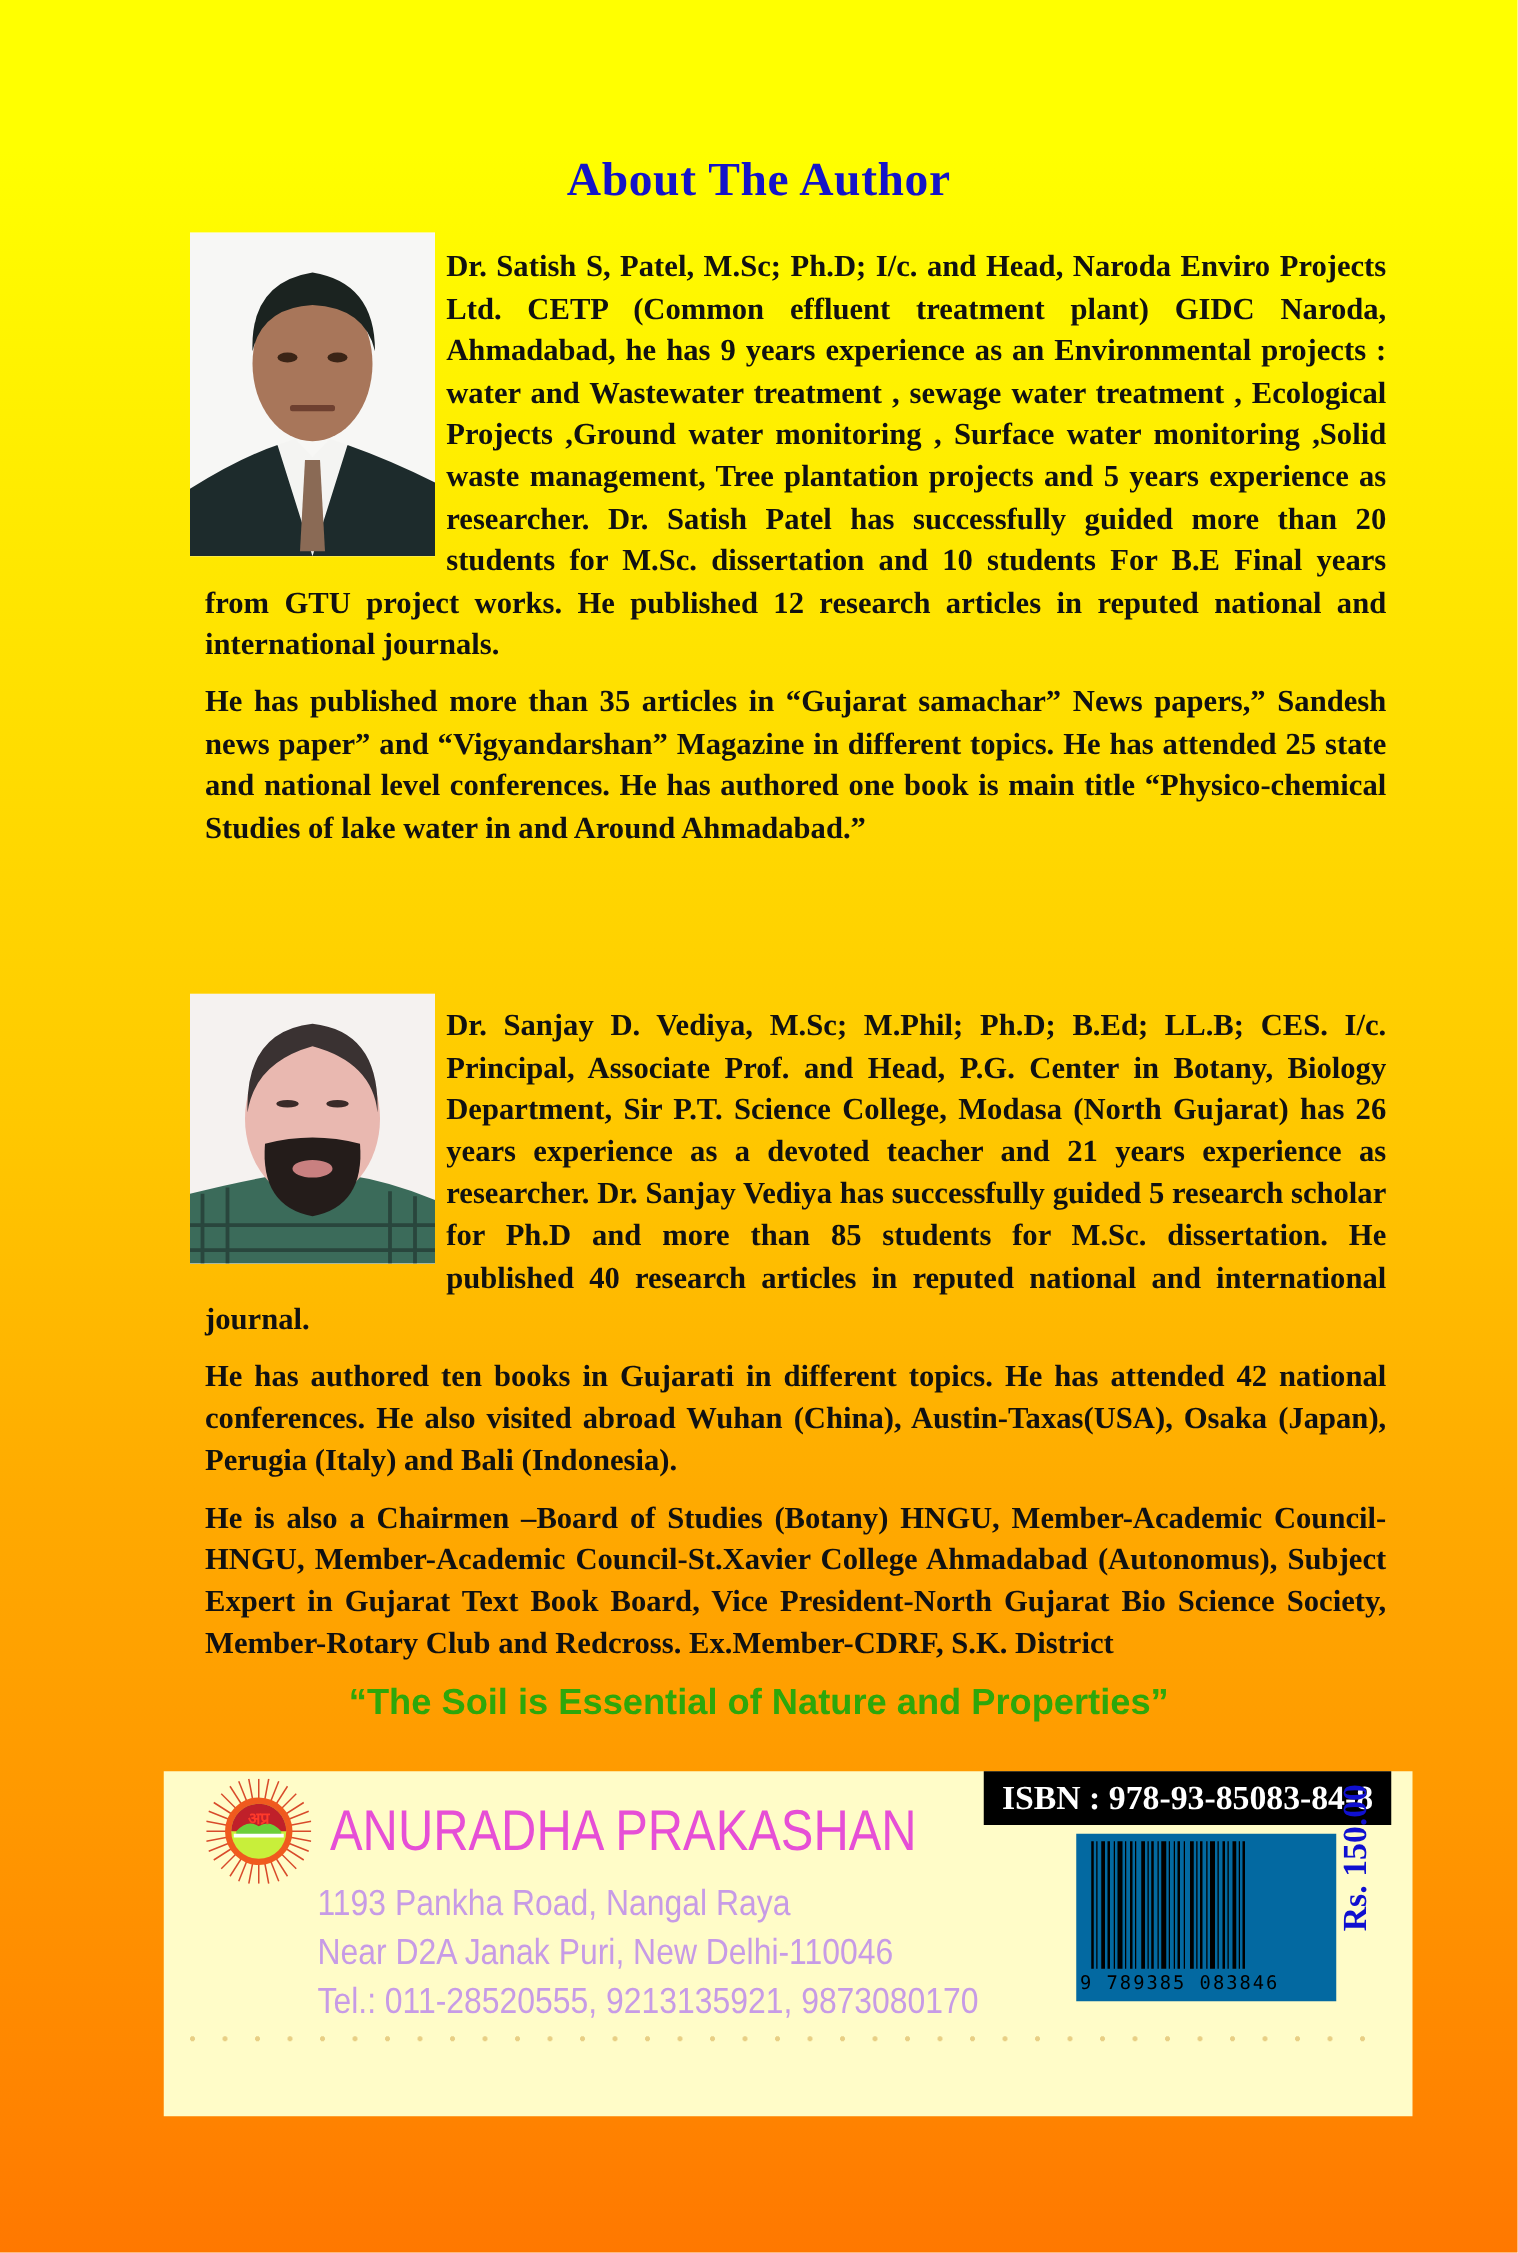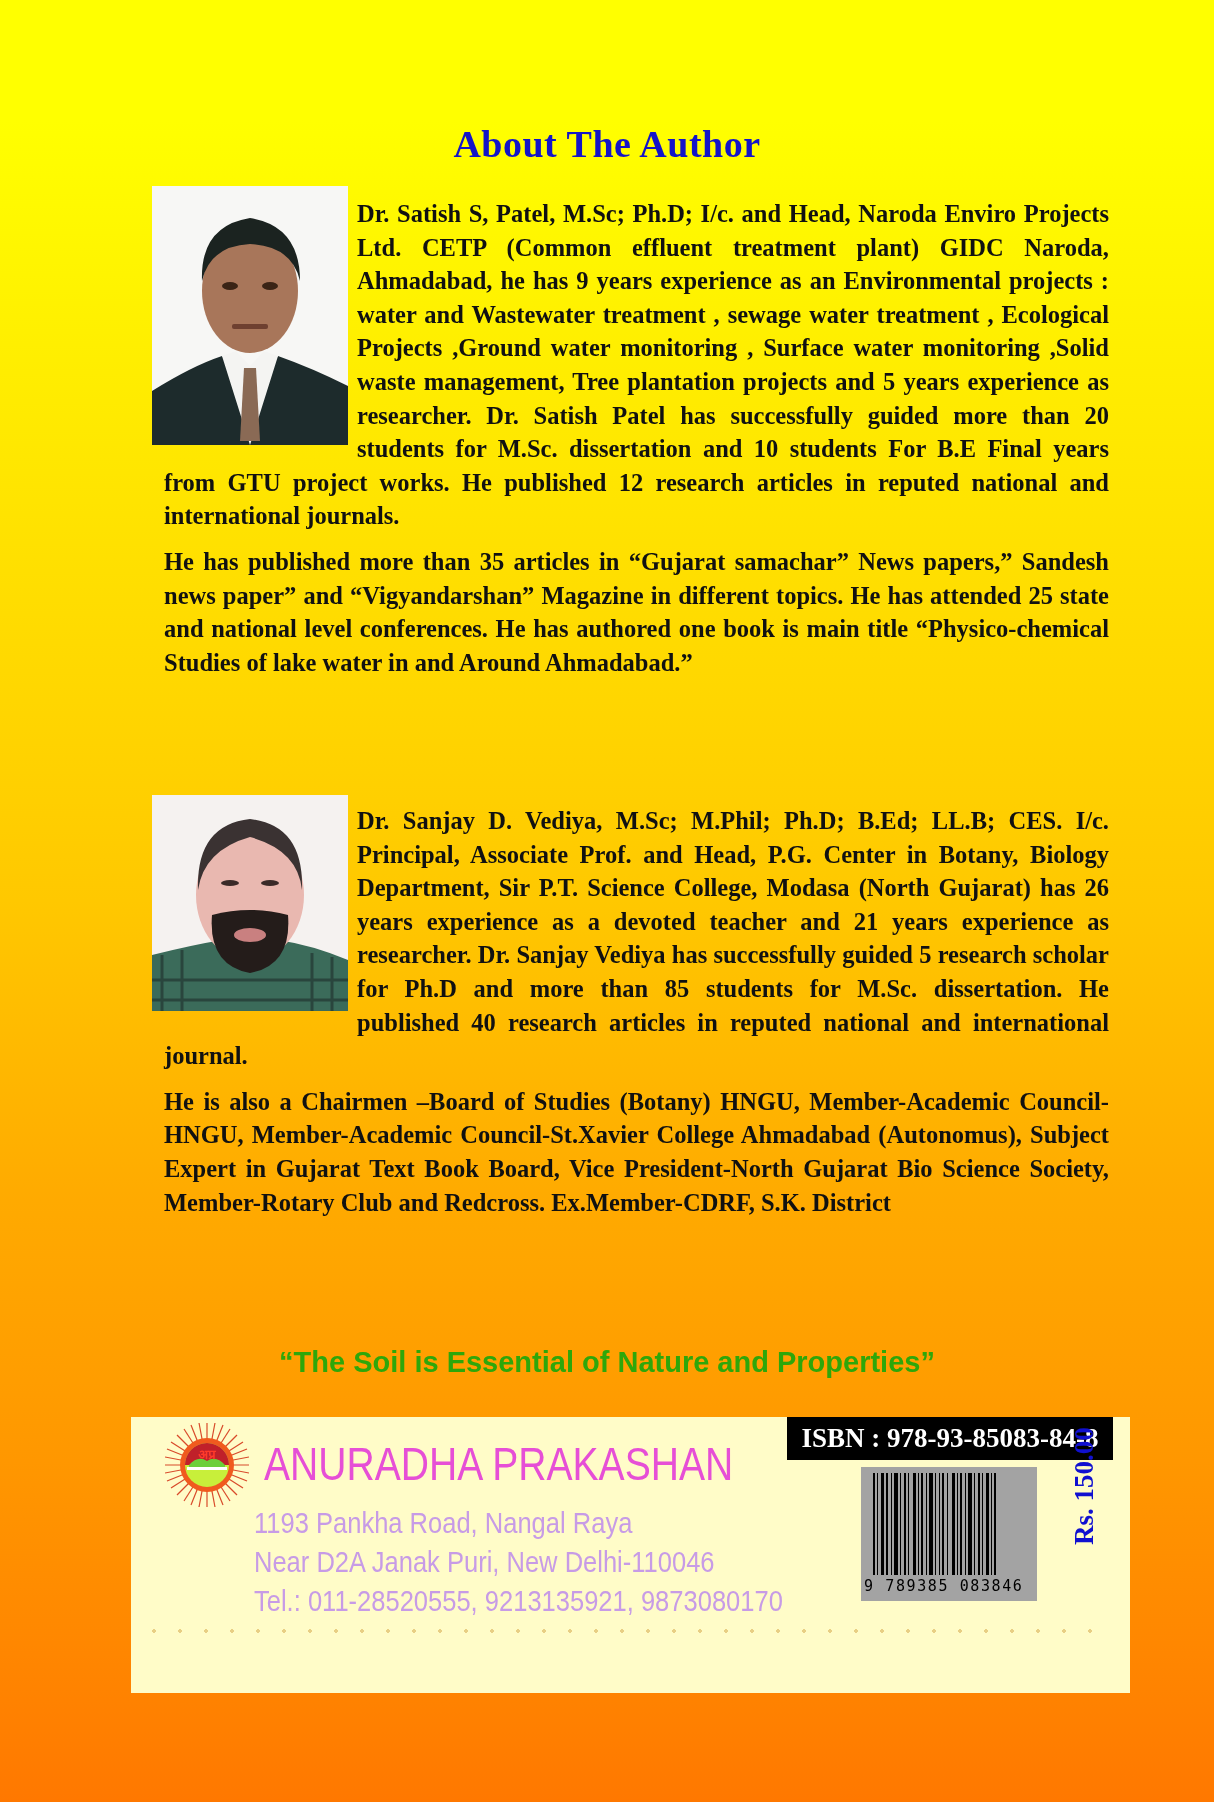--- a/index.html
+++ b/index.html
@@ -54,21 +54,21 @@
     position: absolute; left: 12px; top: 222px; color: #f2b835;
     font-size: 40px; font-family: "Liberation Sans", sans-serif;
     letter-spacing: 19.5px; white-space: nowrap;
   }
   .isbn {
     position: absolute; left: 656px; top: 0px; width: 326px; height: 43px;
     background: #000000; color: #fff; font-weight: bold; font-size: 27px;
     line-height: 43px; text-align: center; font-family: "Liberation Serif", serif;
   }
   .barcode {
-    position: absolute; left: 730px; top: 50px; width: 176px; height: 134px; background: #a3a3a3;
+    position: absolute; left: 730px; top: 50px; width: 208px; height: 134px; background: #0369a1;
   }
   .bars { position: absolute; left: 12px; top: 6px; width: 156px; height: 102px; display: flex; align-items: stretch; }
   .bars span { display: block; background: #000; height: 100%; }
   .bar-digits {
     position: absolute; left: 3px; top: 110px; font-size: 15px; letter-spacing: 1.6px;
     font-family: "DejaVu Sans Mono", monospace; color: #000; white-space: nowrap;
   }
   .price {
     position: absolute; left: 938px; top: 128px; color: #1010d0; font-weight: bold;
     font-size: 27px; transform: rotate(-90deg); transform-origin: left top;
@@ -113,20 +113,21 @@
       </g>
       <ellipse cx="98" cy="100" rx="54" ry="66" fill="#e9b8b0"></ellipse>
       <path d="M46 95 Q44 30 98 24 Q152 30 150 95 Q146 55 98 42 Q52 55 46 95 Z" fill="#3a3232"></path>
       <path d="M60 120 Q98 110 136 120 Q140 170 98 178 Q56 170 60 120 Z" fill="#241c1a"></path>
       <ellipse cx="98" cy="140" rx="16" ry="7" fill="#c98080"></ellipse>
       <ellipse cx="78" cy="88" rx="9" ry="3" fill="#3a2a28"></ellipse>
       <ellipse cx="118" cy="88" rx="9" ry="3" fill="#3a2a28"></ellipse>
     </svg>
   </div>
   <p>Dr. Sanjay D. Vediya,  M.Sc; M.Phil; Ph.D; B.Ed; LL.B; CES. I/c. Principal, Associate Prof. and Head, P.G. Center in Botany, Biology Department, Sir P.T. Science College, Modasa (North Gujarat) has 26 years experience as a devoted teacher and 21 years experience as researcher. Dr. Sanjay Vediya has successfully guided 5 research scholar for Ph.D and more than 85 students for M.Sc. dissertation. He published 40 research articles in reputed national and international journal.</p>
+  <p class="p-gap">He has authored ten books in Gujarati in different topics. He has attended 42 national conferences. He also visited abroad Wuhan (China), Austin-Taxas(USA), Osaka (Japan), Perugia (Italy) and Bali (Indonesia).</p>
   <p class="p-gap">He is also a Chairmen –Board of Studies (Botany) HNGU, Member-Academic Council-HNGU, Member-Academic Council-St.Xavier College Ahmadabad (Autonomus), Subject Expert in Gujarat Text Book Board, Vice President-North Gujarat Bio Science Society, Member-Rotary Club and Redcross. Ex.Member-CDRF, S.K. District</p>
 </div>
 
 <div class="quote">“The Soil is Essential of  Nature and Properties”</div>
 
 <div class="pub-box">
   <div class="logo">
     <svg width="84" height="84" viewBox="0 0 84 84">
       <g stroke="#d84a2a" stroke-width="1.2">
         <line x1="42" y1="0" x2="42" y2="84"></line>

